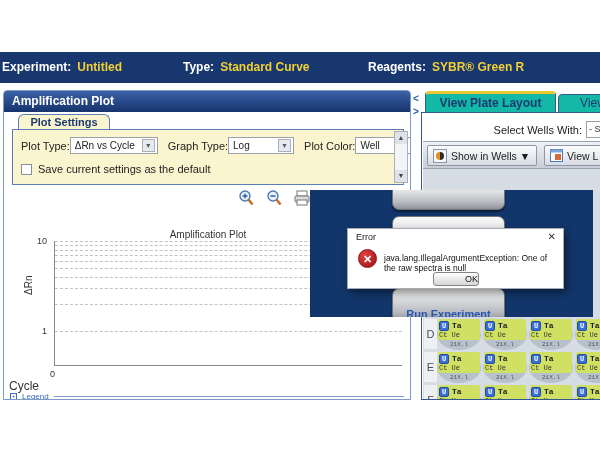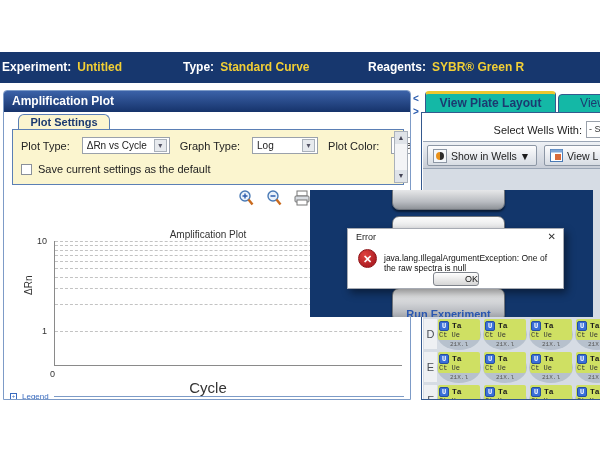--- a/index.html
+++ b/index.html
@@ -21,21 +21,21 @@
                 font-weight:bold; padding:3px 8px; }
   #settings-tab { position:absolute; left:14px; top:23px; width:92px; height:16px;
                   background:#fbf5cf; border:1px solid #5b7fb5; border-bottom:none;
                   border-radius:6px 6px 0 0; font-size:11px; font-weight:bold; color:#1b3a70;
                   text-align:center; line-height:15px; }
   #settings-box { position:absolute; left:8px; top:38px; width:392px; height:56px;
                   background:#fbf5cf; border:1px solid #5b7fb5; }
   .set-row { position:absolute; left:8px; font-size:11px; color:#222; display:flex; align-items:center; white-space:nowrap; }
   .dropdown { display:inline-flex; align-items:center; justify-content:space-between;
               background:#fff; border:1px solid #9aa1ab; height:17px; font-size:10px;
-              color:#222; padding:0 2px 0 4px; margin:0 10px 0 12px; }
+              color:#222; padding:0 2px 0 4px; margin:0 10px 0 0; }
   .dd-arrow { width:13px; height:13px; background:#e7eaee; border:1px solid #aab1ba;
               font-size:8px; color:#556; text-align:center; line-height:12px; }
   .checkbox { width:11px; height:11px; background:#fff; border:1px solid #8a909a; margin-right:6px; }
   #set-scroll { position:absolute; right:2px; top:40px; width:14px; height:52px;
                 background:#f3f4f6; border:1px solid #aab1ba; }
   .scroll-btn { position:absolute; left:0; width:12px; height:12px; background:#dfe3e8;
                 font-size:7px; color:#445; text-align:center; line-height:12px; }
 
   
   .tool-ico { position:absolute; top:98px; width:18px; height:18px; cursor:pointer; }
@@ -44,21 +44,21 @@
   #chart { position:absolute; left:5px; top:118px; width:398px; height:184px; background:#fff; }
   #chart-title { position:absolute; left:0; top:20px; width:398px; text-align:center;
                  font-size:10px; color:#333; }
   #plot { position:absolute; left:45px; top:32px; width:348px; height:125px;
           border-left:1px solid #8a8a8a; border-bottom:1px solid #8a8a8a; }
   .grid { position:absolute; left:0; width:100%; border-top:1px dashed #c3c3c3; height:0; }
   .ytick { position:absolute; width:38px; text-align:right; font-size:9px; color:#333; }
   #ylab { position:absolute; left:14px; top:86px; font-size:10px; color:#333;
           transform:rotate(-90deg); transform-origin:left top; }
   #xtick0 { position:absolute; left:41px; top:160px; font-size:9px; color:#333; }
-  #xlab { position:absolute; left:0; top:170px; width:398px; text-align:center; font-size:15px; color:#333; }
+  #xlab { position:absolute; left:0; top:170px; width:398px; text-align:left; font-size:12px; color:#333; }
 
   
   #legend-row { position:absolute; left:6px; top:301px; width:396px; height:9px; }
   #legend-toggle { position:absolute; left:0; top:1px; width:7px; height:7px; border:1px solid #3a6bbf; font-size:6px; line-height:5px; color:#3a6bbf; text-align:center; }
   #legend-label { position:absolute; left:12px; top:0; font-size:8px; color:#3a6bbf; }
   #legend-line { position:absolute; left:44px; top:4px; width:350px; border-top:1px solid #7d9bc7; }
 
   
   .split-arrow { position:absolute; width:12px; height:12px; font-size:10px; font-weight:bold;
                  color:#2b5cae; text-align:center; line-height:12px; cursor:pointer; }

